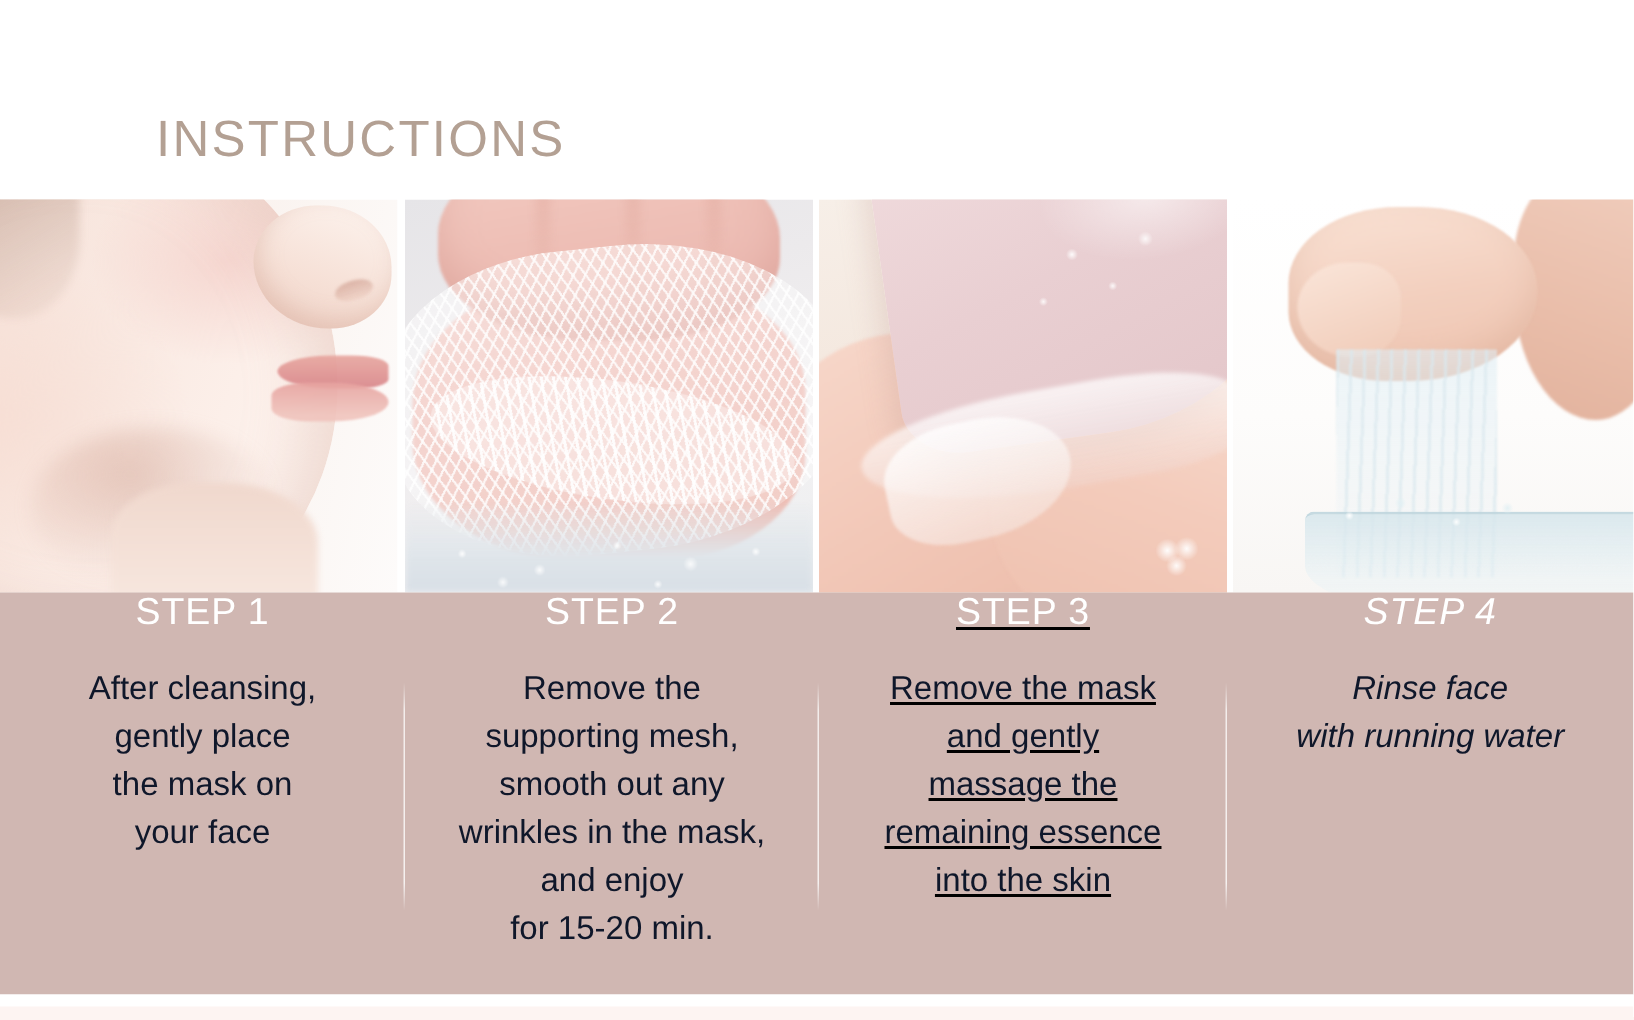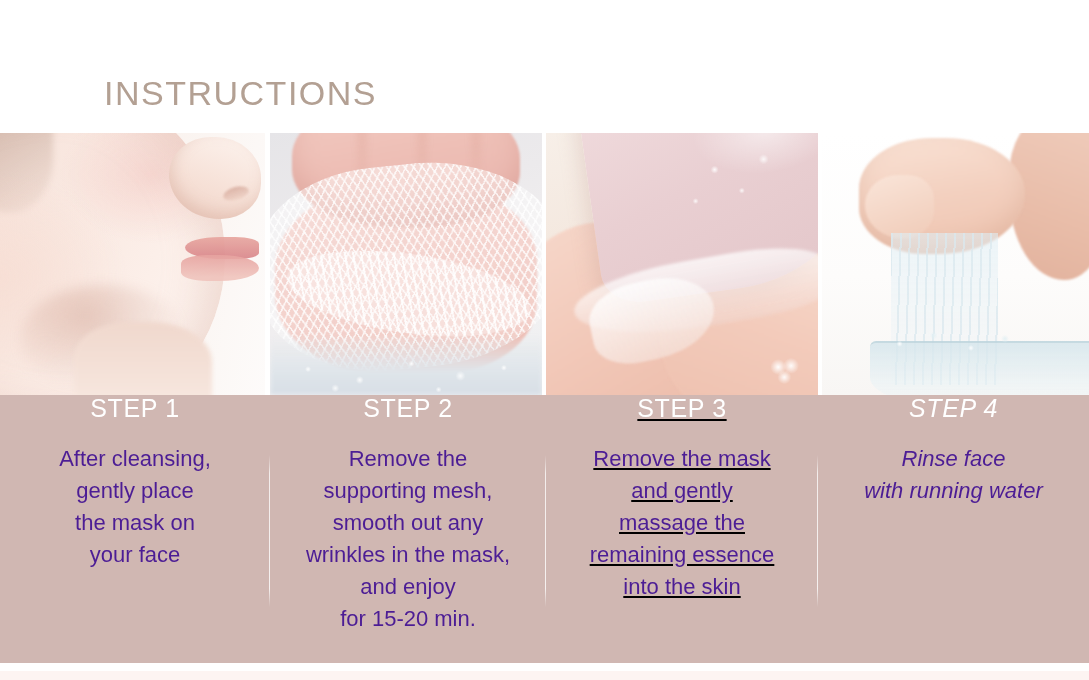--- a/index.html
+++ b/index.html
@@ -378,21 +378,21 @@
     margin: 0 0 20px 0;
     line-height: 1.1;
   }
   .step-lines {
     list-style: none;
     margin: 0;
     padding: 0;
   }
   .step-lines li {
     font-size: 22px;
-    color: #4c1d95;
+    color: #0f172a;
     line-height: 32px;
     font-weight: 400;
     white-space: nowrap;
   }
 
   
   .bottom-white {
     position: absolute;
     left: 0; top: 663px;
     width: 1089px; height: 8px;

